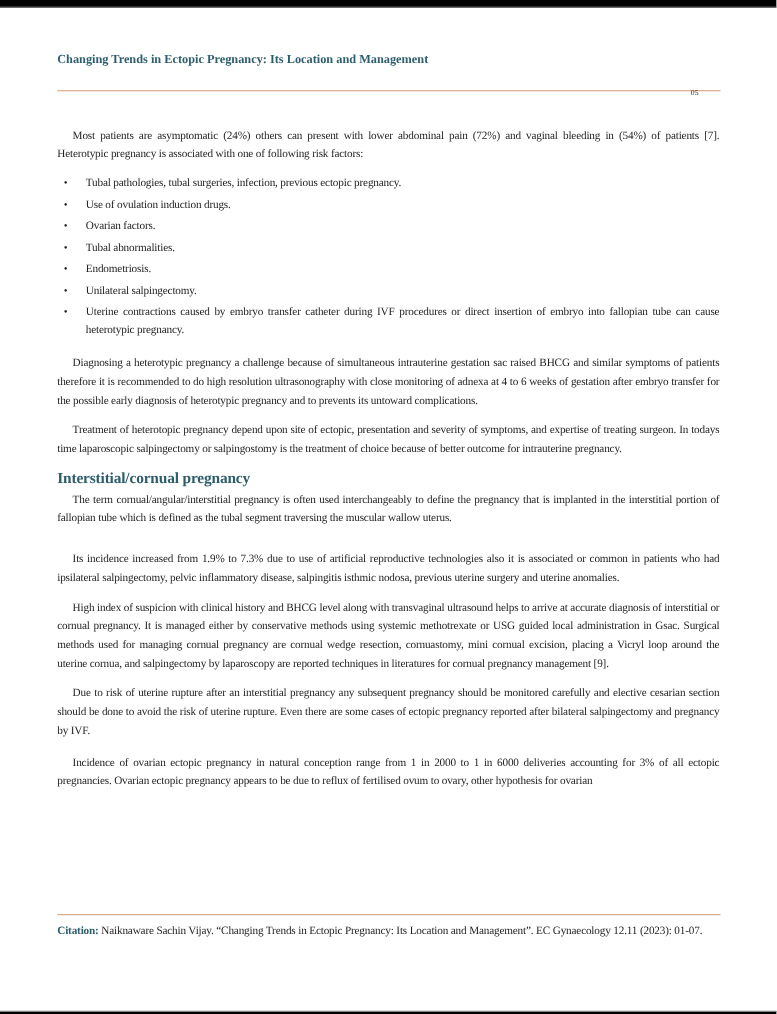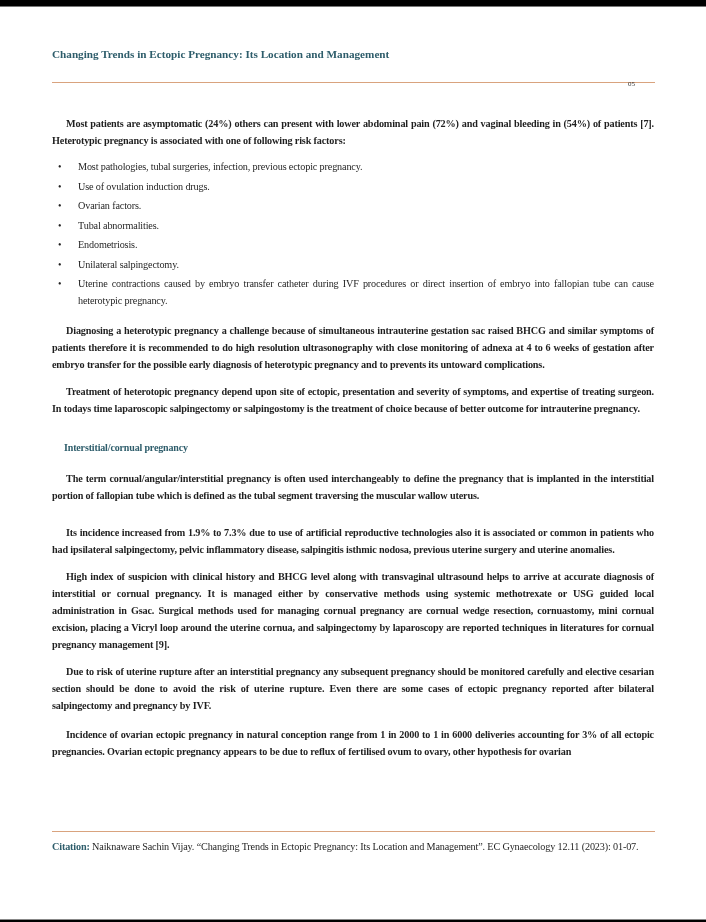--- a/index.html
+++ b/index.html
@@ -55,21 +55,20 @@
       left: 52px; top: 115px;
       width: 602px;
       font-size: 10.2px;
       line-height: 17px;
       letter-spacing: -0.15px;
     }
     .para {
       margin: 0;
       text-align: justify;
       text-indent: 14px;
-      font-weight: bold;
     }
     .para.noindent { text-indent: 0; }
     .gap { height: 10px; }
     .gap-sm { height: 6px; }
     ul.bullets {
       list-style: none;
       margin: 0;
       padding: 0;
     }
     ul.bullets li {
@@ -79,23 +78,23 @@
       margin-bottom: 3px;
       text-align: justify;
     }
     ul.bullets li .bullet-dot {
       position: absolute;
       left: 6px;
       top: 0;
       font-size: 10px;
     }
     .section-heading {
-      margin: 12px;
+      margin: 0;
       font-weight: bold;
-      font-size: 10px;
+      font-size: 14px;
       color: #2e5d6b;
       line-height: 17px;
     }
     .footer-rule {
       position: absolute;
       left: 52px; top: 831px;
       width: 603px; height: 1px;
       background: #d9a37e;
     }
     .citation {
@@ -119,21 +118,21 @@
 
 <div class="running-title">Changing Trends in Ectopic Pregnancy: Its Location and Management</div>
 <div class="header-rule"></div>
 <div class="page-number">05</div>
 
 <div class="content">
   <p class="para">Most patients are asymptomatic (24%) others can present with lower abdominal pain (72%) and vaginal bleeding in (54%) of patients [7]. Heterotypic pregnancy is associated with one of following risk factors:</p>
   <div class="gap"></div>
 
   <ul class="bullets">
-    <li><span class="bullet-dot">•</span><span>Most pathologies, tubal surgeries, infection, previous ectopic pregnancy.</span></li>
+    <li><span class="bullet-dot">•</span><span>Tubal pathologies, tubal surgeries, infection, previous ectopic pregnancy.</span></li>
     <li><span class="bullet-dot">•</span><span>Use of ovulation induction drugs.</span></li>
     <li><span class="bullet-dot">•</span><span>Ovarian factors.</span></li>
     <li><span class="bullet-dot">•</span><span>Tubal abnormalities.</span></li>
     <li><span class="bullet-dot">•</span><span>Endometriosis.</span></li>
     <li><span class="bullet-dot">•</span><span>Unilateral salpingectomy.</span></li>
     <li><span class="bullet-dot">•</span><span>Uterine contractions caused by embryo transfer catheter during IVF procedures or direct insertion of embryo into fallopian tube can cause heterotypic pregnancy.</span></li>
   </ul>
   <div class="gap"></div>
 
   <p class="para">Diagnosing a heterotypic pregnancy a challenge because of simultaneous intrauterine gestation sac raised BHCG and similar symptoms of patients therefore it is recommended to do high resolution ultrasonography with close monitoring of adnexa at 4 to 6 weeks of gestation after embryo transfer for the possible early diagnosis of heterotypic pregnancy and to prevents its untoward complications.</p>

